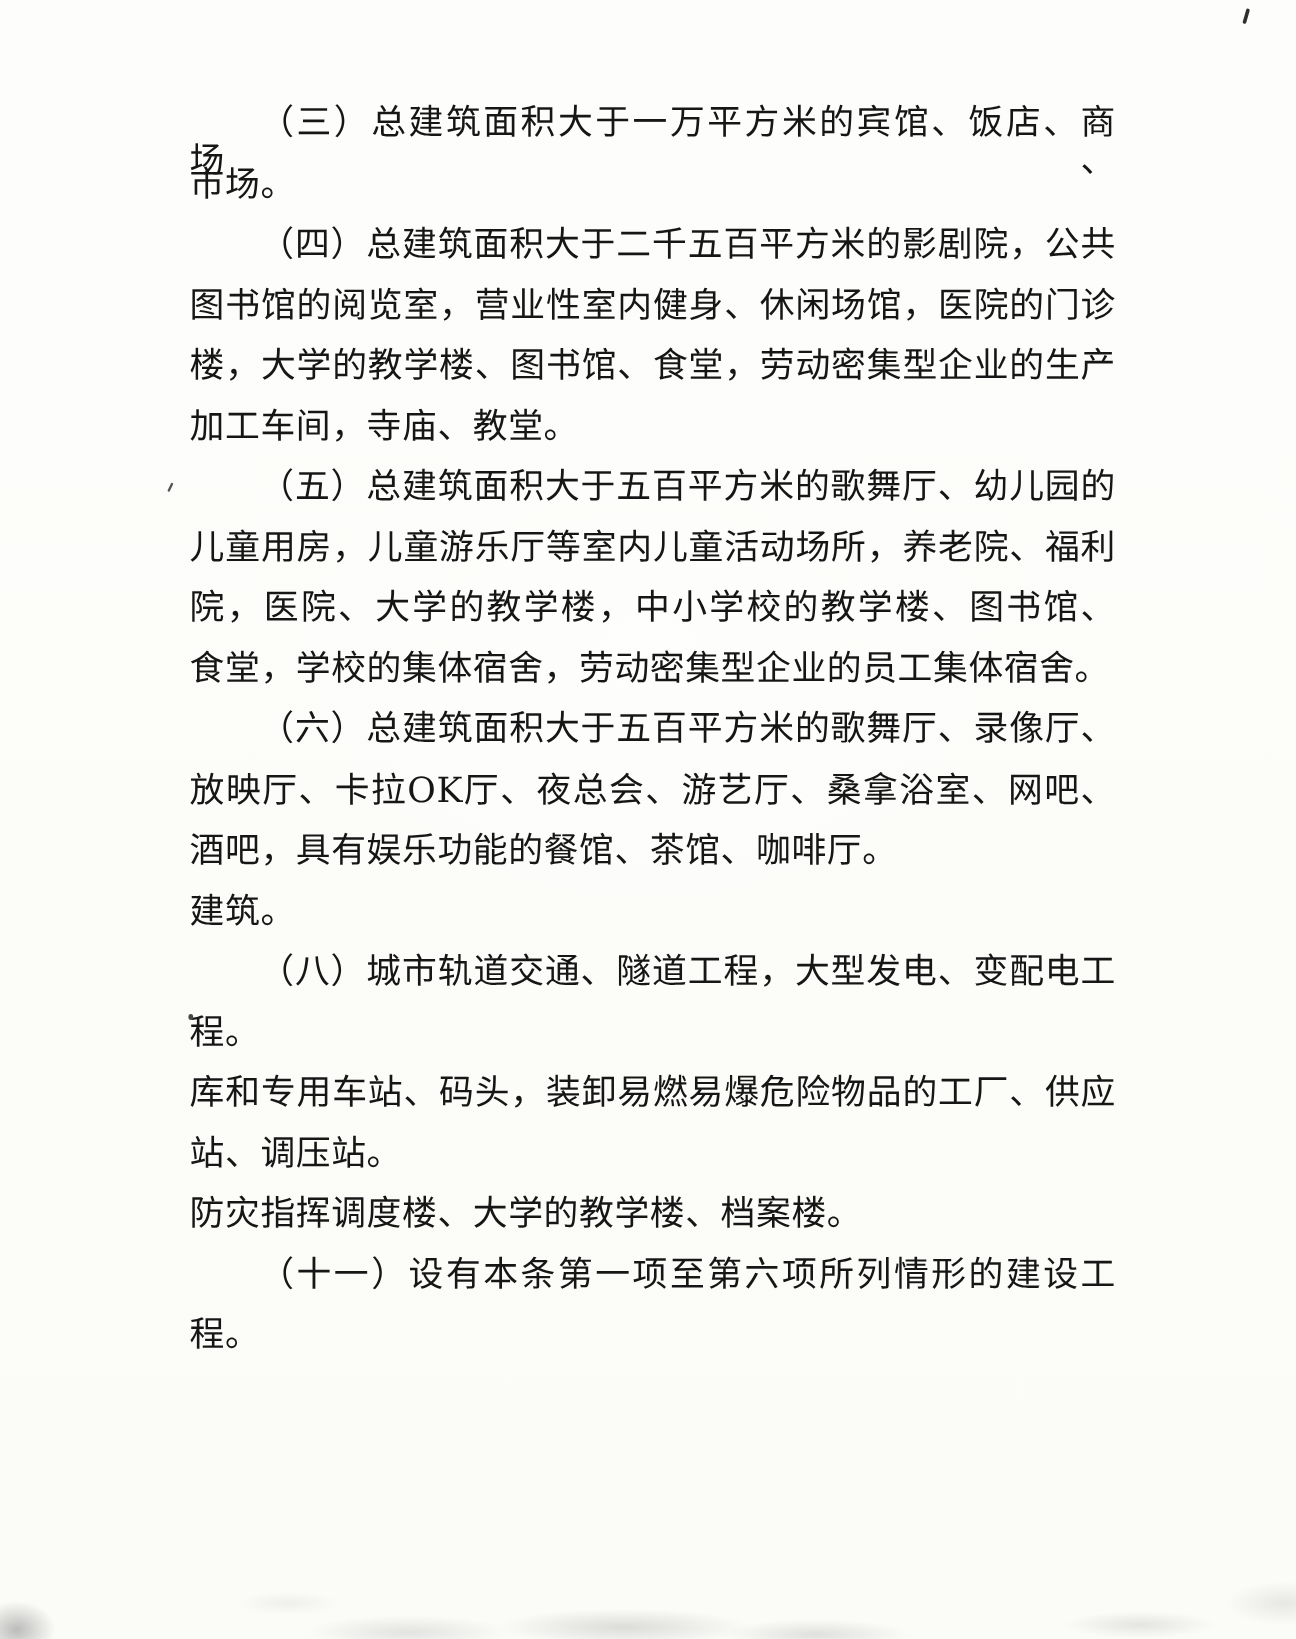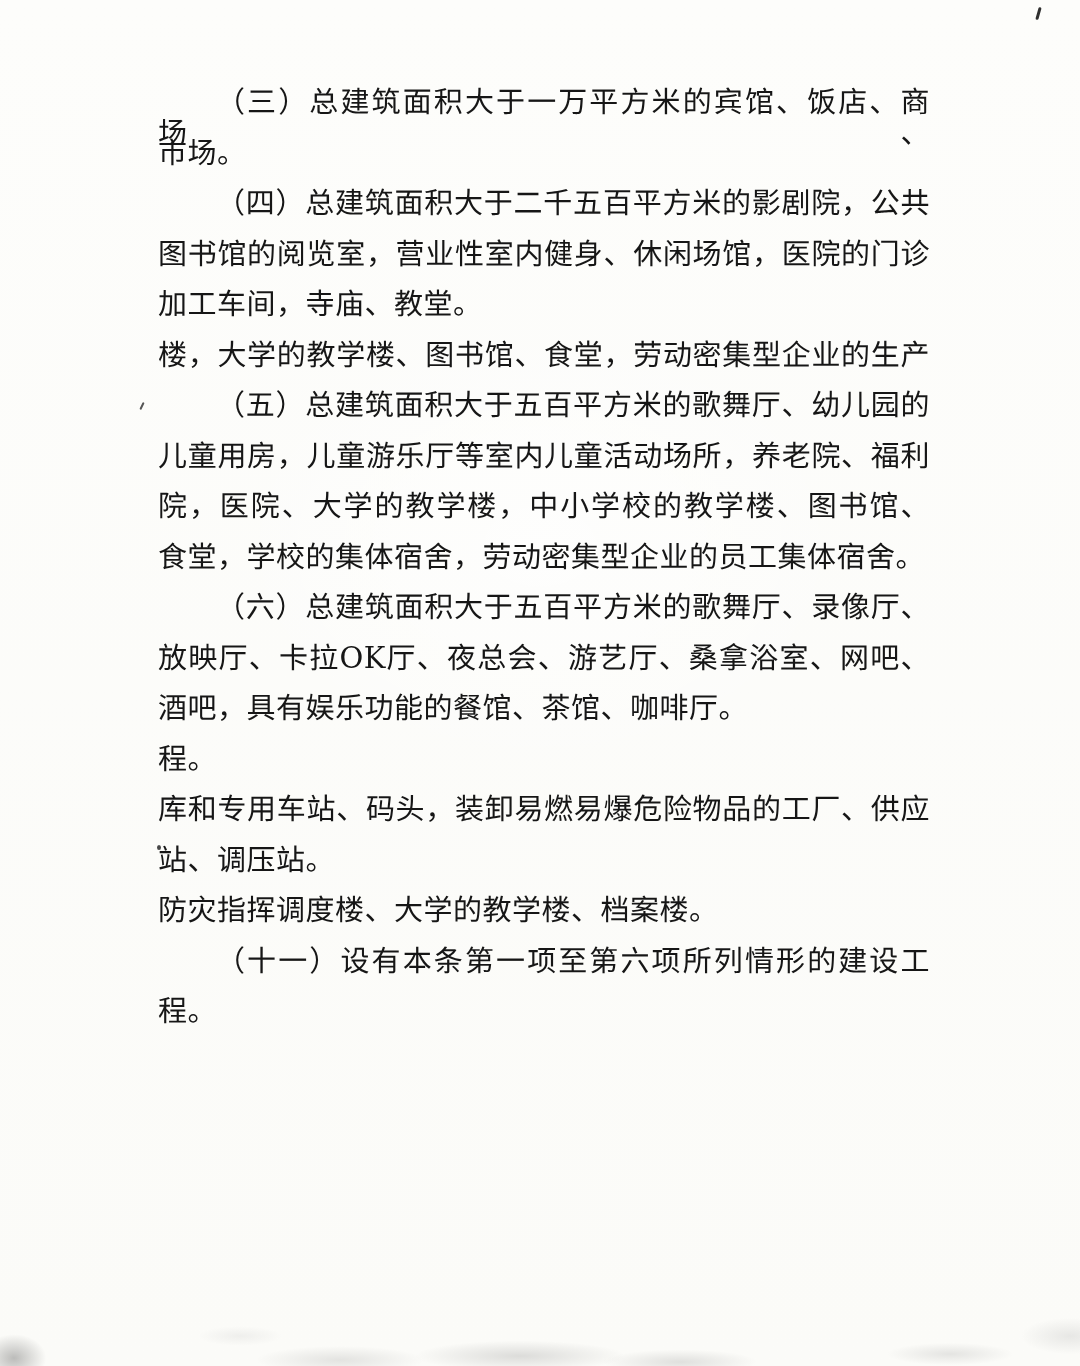--- a/index.html
+++ b/index.html
@@ -95,29 +95,31 @@
 </head>
 <body>
 
 <div class="scan-page">
 
   <div class="text-block">
     <div class="line line--indent">（三）总建筑面积大于一万平方米的宾馆、饭店、商场、</div>
     <div class="line line--last">市场。</div>
     <div class="line line--indent">（四）总建筑面积大于二千五百平方米的影剧院，公共</div>
     <div class="line">图书馆的阅览室，营业性室内健身、休闲场馆，医院的门诊</div>
+    <div class="line">楼，大学的教学楼、图书馆、食堂，劳动密集型企业的生产</div>
     <div class="line line--last">加工车间，寺庙、教堂。</div>
-    <div class="line">楼，大学的教学楼、图书馆、食堂，劳动密集型企业的生产</div>
     <div class="line line--indent">（五）总建筑面积大于五百平方米的歌舞厅、幼儿园的</div>
     <div class="line">儿童用房，儿童游乐厅等室内儿童活动场所，养老院、福利</div>
     <div class="line">院，医院、大学的教学楼，中小学校的教学楼、图书馆、</div>
     <div class="line line--last">食堂，学校的集体宿舍，劳动密集型企业的员工集体宿舍。</div>
     <div class="line line--indent">（六）总建筑面积大于五百平方米的歌舞厅、录像厅、</div>
     <div class="line">放映厅、卡拉OK厅、夜总会、游艺厅、桑拿浴室、网吧、</div>
     <div class="line line--last">酒吧，具有娱乐功能的餐馆、茶馆、咖啡厅。</div>
+    <div class="line line--last">建筑。</div>
+    <div class="line line--indent">（八）城市轨道交通、隧道工程，大型发电、变配电工</div>
     <div class="line line--last">程。</div>
     <div class="line">库和专用车站、码头，装卸易燃易爆危险物品的工厂、供应</div>
     <div class="line line--last">站、调压站。</div>
     <div class="line line--last">防灾指挥调度楼、大学的教学楼、档案楼。</div>
     <div class="line line--indent">（十一）设有本条第一项至第六项所列情形的建设工</div>
     <div class="line line--last">程。</div>
   </div>
 
   <div class="mark-top-right"></div>
   <div class="mark-left-tick"></div>

